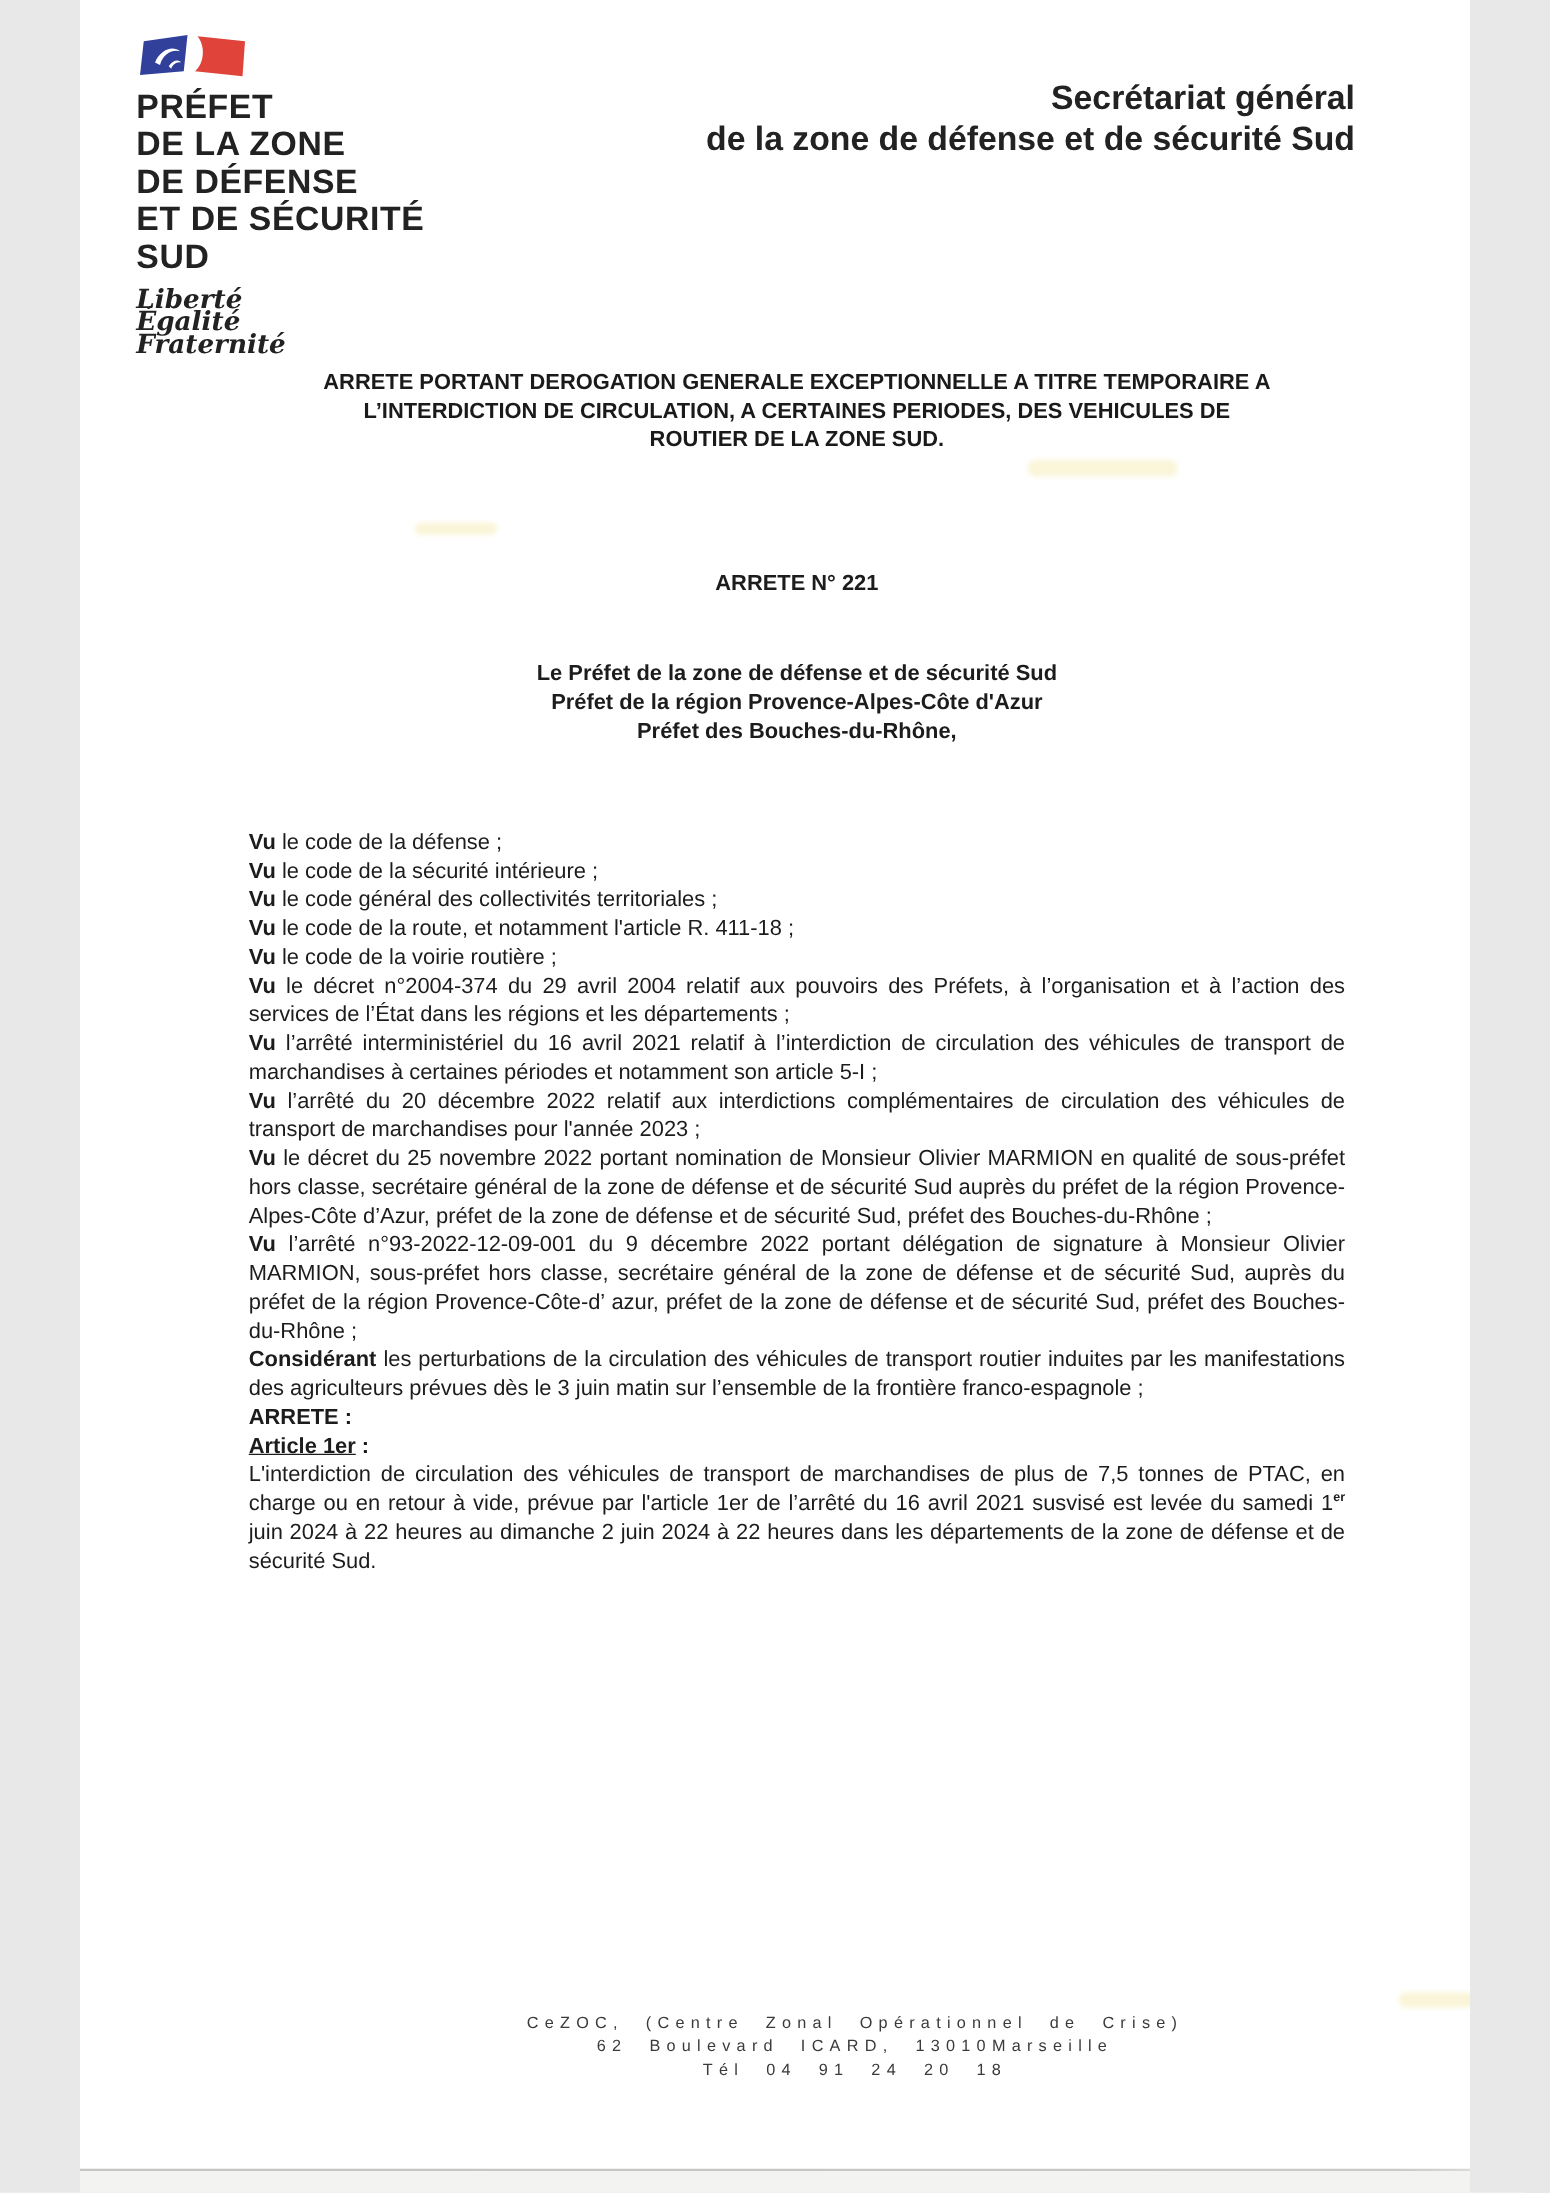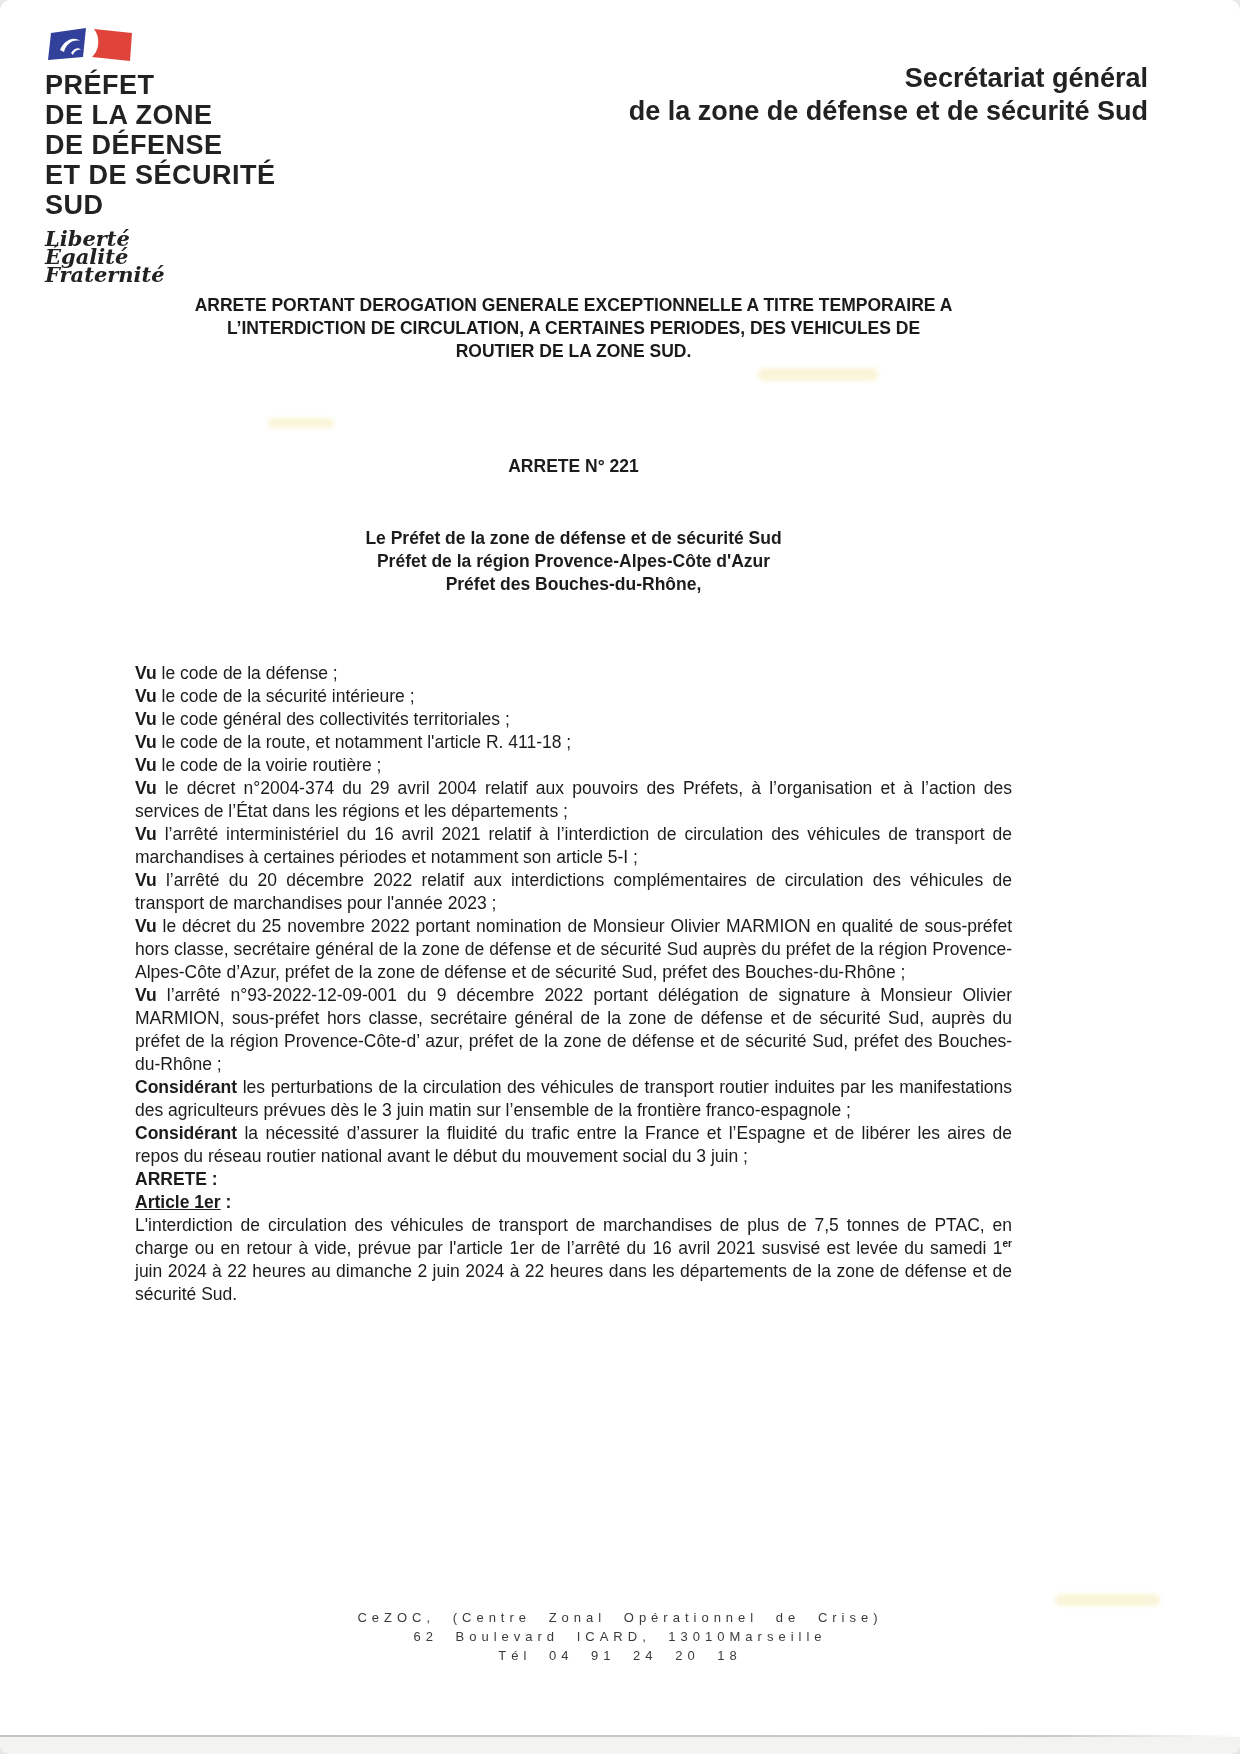--- a/index.html
+++ b/index.html
@@ -1,24 +1,23 @@
 <!DOCTYPE html>
 <html lang="fr"><head>
 <meta charset="utf-8">
 <style>
   html,body{margin:0;padding:0;background:#e8e8e8;}
   .page{
     position:relative;
-    width:1240px;height:1754px;
+    width:1112px;height:1754px;
     background:#ffffff;
     font-family:"Liberation Sans", sans-serif;
     color:#1c1c1c;
     overflow:hidden;
     margin:0 auto;
-    border-radius:10px;
   }
   
   .logo-block{position:absolute;left:45px;top:26px;width:330px;}
   .flag-svg{display:block;margin-left:2px;margin-bottom:6px;}
   .logo-name{
     font-weight:bold;font-size:27px;line-height:30px;
     letter-spacing:0.5px;color:#222;
   }
   .motto{
     margin-top:10px;
@@ -135,21 +134,20 @@
       <p><span class="lead">Vu</span> <span>le code de la route, et notamment l'article R. 411-18 ;</span></p>
       <p><span class="lead">Vu</span> <span>le code de la voirie routière ;</span></p>
       <p class="justify"><span class="lead">Vu</span> <span>le décret n°2004-374 du 29 avril 2004 relatif aux pouvoirs des Préfets, à l’organisation et à l’action des services de l’État dans les régions et les départements ;</span></p>
       <p class="justify"><span class="lead">Vu</span> <span>l’arrêté interministériel du 16 avril 2021 relatif à l’interdiction de circulation des véhicules de transport de marchandises à certaines périodes et notamment son article 5-I ;</span></p>
       <p class="justify"><span class="lead">Vu</span> <span>l’arrêté du 20 décembre 2022 relatif aux interdictions complémentaires de circulation des véhicules de transport de marchandises pour l'année 2023 ;</span></p>
       <p class="justify"><span class="lead">Vu</span> <span>le décret du 25 novembre 2022 portant nomination de Monsieur Olivier MARMION en qualité de sous-préfet hors classe, secrétaire général de la zone de défense et de sécurité Sud auprès du préfet de la région Provence-Alpes-Côte d’Azur, préfet de la zone de défense et de sécurité Sud, préfet des Bouches-du-Rhône ;</span></p>
       <p class="justify"><span class="lead">Vu</span> <span>l’arrêté n°93-2022-12-09-001 du 9 décembre 2022 portant délégation de signature à Monsieur Olivier MARMION, sous-préfet hors classe, secrétaire général de la zone de défense et de sécurité Sud, auprès du préfet de la région Provence-Côte-d’ azur, préfet de la zone de défense et de sécurité Sud, préfet des Bouches-du-Rhône ;</span></p>
 
       <p class="justify considerant-1"><span class="lead">Considérant</span> <span>les perturbations de la circulation des véhicules de transport routier induites par les manifestations des agriculteurs prévues dès le 3 juin matin sur l’ensemble de la frontière franco-espagnole ;</span></p>
 
-      <p class="justify considerant-2"><span class="lead">Considérant</span> <span>la nécessité d’assurer la fluidité du trafic entre la France et l’Espagne et de libérer les aires de repos du réseau routier national avant le début du mouvement social du 3 juin ;</span></p>
 
       <p class="arrete-label">ARRETE :</p>
 
       <p class="article-heading"><span class="und">Article 1er</span><span> :</span></p>
 
       <p class="justify article-body"><span>L'interdiction de circulation des véhicules de transport de marchandises de plus de 7,5 tonnes de PTAC, en charge ou en retour à vide, prévue par l'article 1er de l’arrêté du 16 avril 2021 susvisé est levée du samedi 1</span><sup>er</sup><span> juin 2024 à 22 heures au dimanche 2 juin 2024 à 22 heures dans les départements de la zone de défense et de sécurité Sud.</span></p>
 
     </div>
   </div>
 

